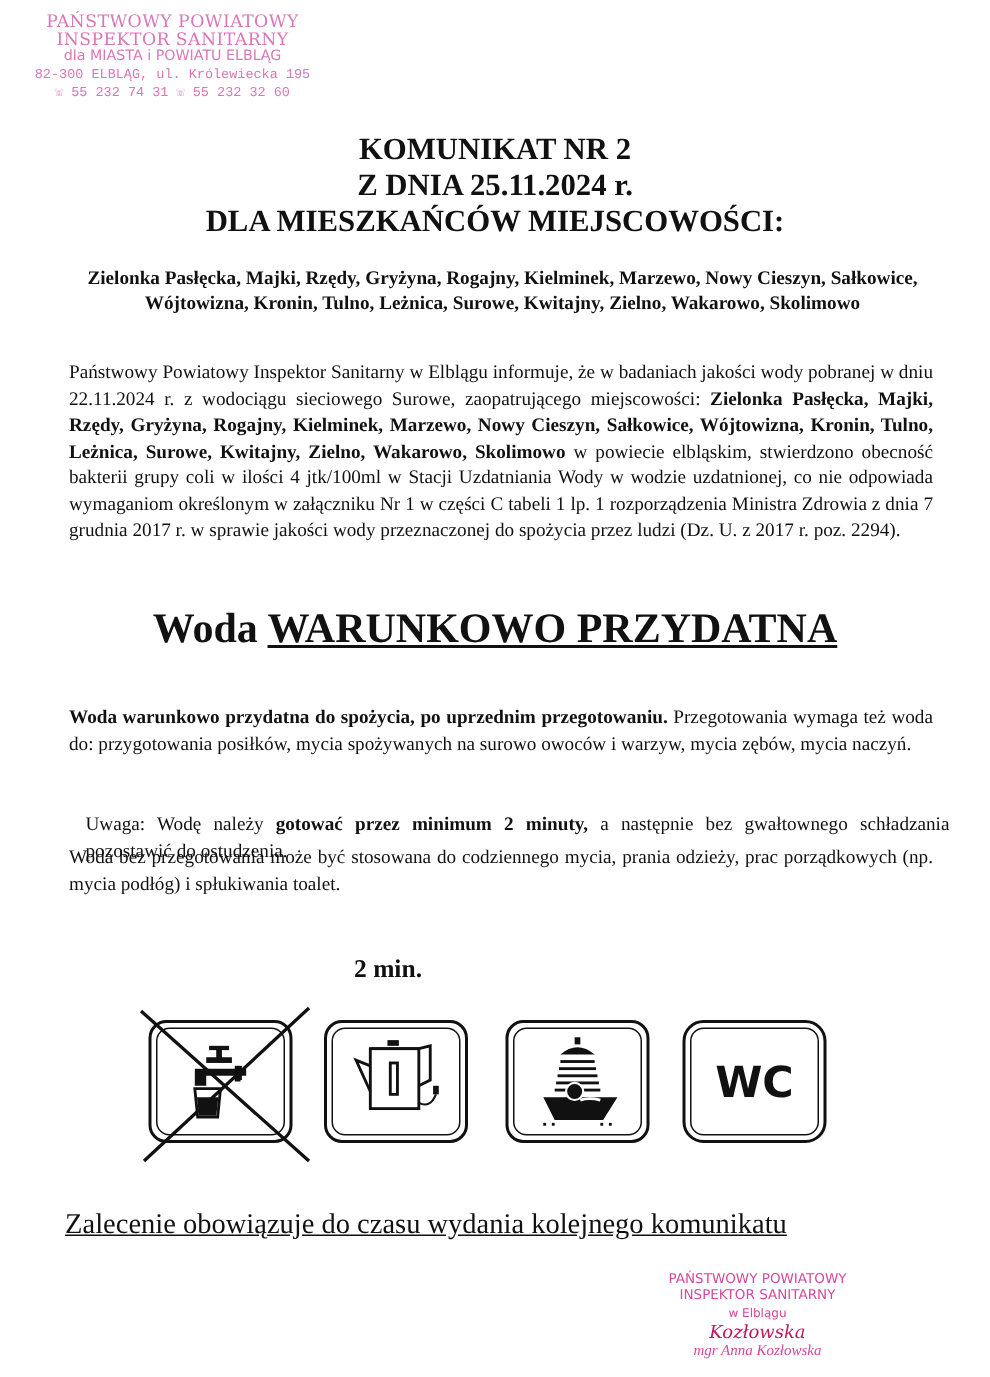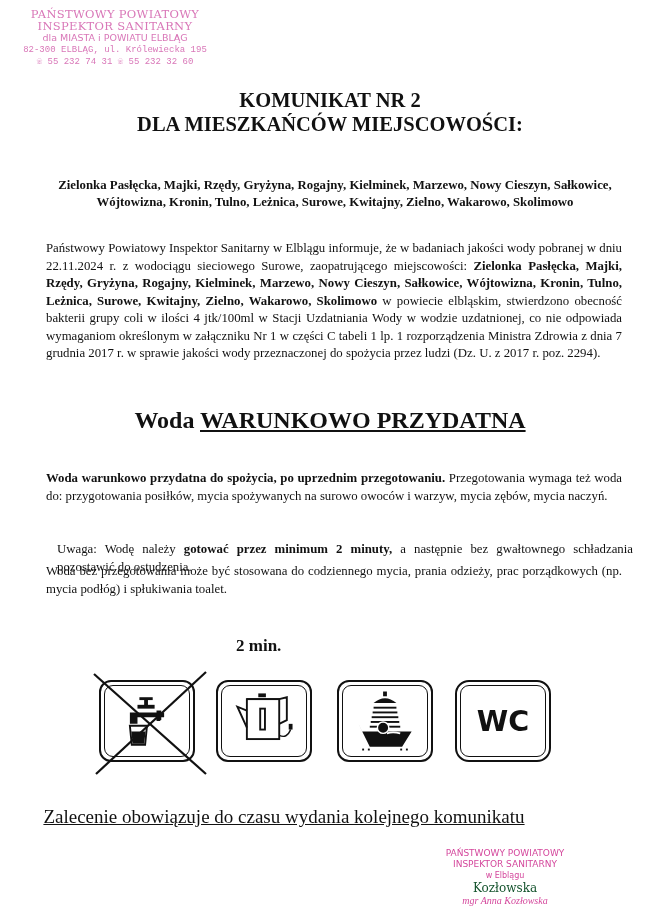--- a/index.html
+++ b/index.html
@@ -8,52 +8,53 @@
   .stamp-top .l1, .stamp-top .l2 { font-family: "DejaVu Serif", serif; font-size: 11.5px; letter-spacing: 0.3px; }
   .stamp-top .l3 { font-family: "DejaVu Sans", sans-serif; font-size: 9.5px; }
   .stamp-top .l4, .stamp-top .l5 { font-family: Liberation Mono, monospace; font-size: 9px; }
   .title-block { position: absolute; left: 0; top: 88px; width: 660px; text-align: center; font-weight: bold; font-size: 20.5px; line-height: 24px; }
   .localities { position: absolute; left: 46px; top: 177px; width: 578px; text-align: center; font-weight: bold; font-size: 12.8px; line-height: 17px; }
   .para { position: absolute; left: 46px; width: 576px; text-align: justify; font-size: 12.8px; line-height: 17.5px; }
   .p1 { top: 240px; }
   .p2 { top: 470px; }
   .p3 { top: 541px; margin-left: 11px; }
   .p4 { top: 563px; }
-  .headline { position: absolute; left: 0; top: 408px; width: 660px; text-align: center; font-weight: bold; font-size: 24px; line-height: 24px; }
+  .headline { position: absolute; left: 0; top: 408px; width: 660px; text-align: center; font-weight: bold; font-size: 28px; line-height: 24px; }
   .headline .u { text-decoration: underline; }
   .min-label { position: absolute; left: 236px; top: 636px; font-weight: bold; font-size: 17px; }
   .icons { position: absolute; top: 680px; left: 0; width: 660px; height: 100px; }
   .icon-box { position: absolute; top: 0; width: 96px; height: 82px; border: 2.5px solid #111; border-radius: 12px; box-sizing: border-box; }
   .icon-box::after { content: ""; position: absolute; left: 3px; top: 3px; right: 3px; bottom: 3px; border: 1.5px solid #111; border-radius: 9px; }
   .icon-box svg { position: absolute; left: 0; top: 0; width: 100%; height: 100%; z-index: 1; }
   .ib1 { left: 99px; }
   .ib2 { left: 216px; }
   .ib3 { left: 337px; }
   .ib4 { left: 455px; border-radius: 14px; }
   .cross { position: absolute; left: 90px; top: 670px; width: 120px; height: 106px; z-index: 3; }
   .footer-note { position: absolute; left: 0; top: 806px; width: 548px; text-align: center; font-size: 19px; text-decoration: underline; padding-left: 20px; box-sizing: border-box; }
   .stamp-bottom { position: absolute; left: 440px; top: 848px; width: 130px; text-align: center; color: #d4479c; line-height: 11px; }
   .stamp-bottom .b1, .stamp-bottom .b2 { font-family: "DejaVu Sans", sans-serif; font-size: 9px; }
   .stamp-bottom .b3 { font-family: "DejaVu Sans", sans-serif; font-size: 8px; }
-  .stamp-bottom .sig { font-family: "DejaVu Serif", serif; color: #14532d; font-size: 12px; line-height: 14px; }
+  .stamp-bottom .sig { font-family: "DejaVu Serif", serif; font-style: italic; color: #be185d; font-size: 12px; line-height: 14px; }
   .stamp-bottom .b4 { font-family: "Liberation Serif", serif; font-style: italic; font-size: 10px; line-height: 12px; }
 </style>
 </head>
 <body>
 
 <div class="stamp-top">
   <div class="l1">PAŃSTWOWY POWIATOWY</div>
   <div class="l2">INSPEKTOR SANITARNY</div>
   <div class="l3">dla MIASTA i POWIATU ELBLĄG</div>
   <div class="l4">82-300 ELBLĄG, ul. Królewiecka 195</div>
   <div class="l5">☏ 55 232 74 31  ☏ 55 232 32 60</div>
 </div>
 
 <div class="title-block">
   <div>KOMUNIKAT NR 2</div>
+  <div>Z DNIA 25.11.2024 r.</div>
   <div>DLA MIESZKAŃCÓW MIEJSCOWOŚCI:</div>
 </div>
 
 <div class="localities">Zielonka Pasłęcka, Majki, Rzędy, Gryżyna, Rogajny, Kielminek, Marzewo, Nowy Cieszyn, Sałkowice, Wójtowizna, Kronin, Tulno, Leżnica, Surowe, Kwitajny, Zielno, Wakarowo, Skolimowo</div>
 
 <div class="para p1"><span>Państwowy Powiatowy Inspektor Sanitarny w Elblągu informuje, że w badaniach jakości wody pobranej w dniu 22.11.2024 r. z wodociągu sieciowego Surowe, zaopatrującego miejscowości: </span><b>Zielonka Pasłęcka, Majki, Rzędy, Gryżyna, Rogajny, Kielminek, Marzewo, Nowy Cieszyn, Sałkowice, Wójtowizna, Kronin, Tulno, Leżnica, Surowe, Kwitajny, Zielno, Wakarowo, Skolimowo</b><span> w powiecie elbląskim, stwierdzono obecność bakterii grupy coli w ilości 4 jtk/100ml w Stacji Uzdatniania Wody w wodzie uzdatnionej, co nie odpowiada wymaganiom określonym w załączniku Nr 1 w części C tabeli 1 lp. 1 rozporządzenia Ministra Zdrowia z dnia 7 grudnia 2017 r. w sprawie jakości wody przeznaczonej do spożycia przez ludzi (Dz. U. z 2017 r. poz. 2294).</span></div>
 
 <div class="headline">
   <div><span>Woda </span><span class="u">WARUNKOWO PRZYDATNA</span></div>
 </div>

